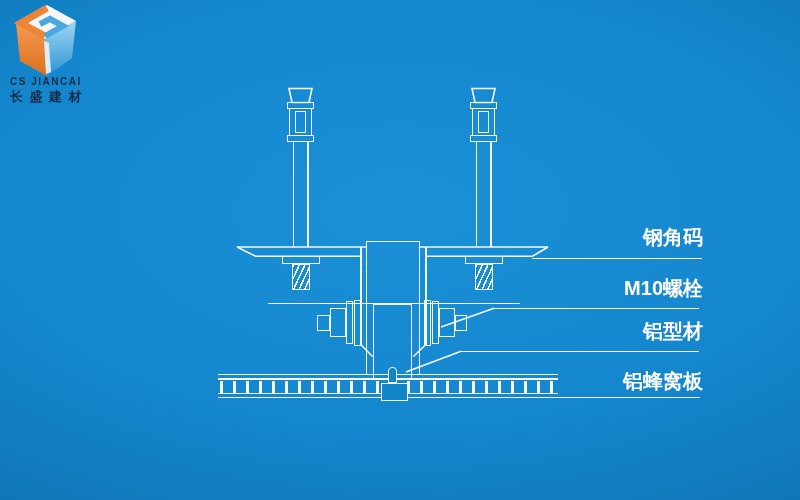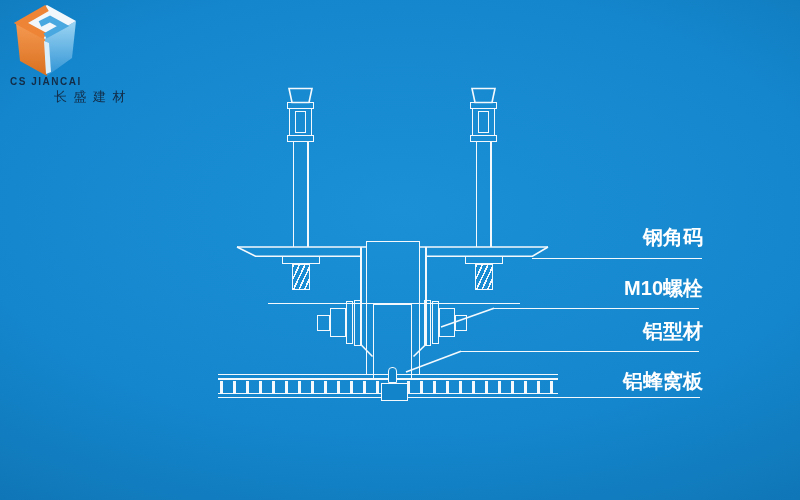--- a/index.html
+++ b/index.html
@@ -21,22 +21,22 @@
   .solid{background:var(--bg-fill);}
   .hatch{background-image:repeating-linear-gradient(115deg,var(--line) 0 1.5px,transparent 1.5px 5px);}
   .cells{position:absolute;top:380.5px;height:12px;
     background-image:repeating-linear-gradient(90deg,var(--line) 0 3px,transparent 3px 13px);}
   svg.overlay{position:absolute;left:0;top:0;}
   svg .st{stroke:var(--line);stroke-width:1.6;fill:none;}
   
   .logo{position:absolute;left:10px;top:2px;width:150px;}
   .brand-en{position:absolute;left:0;top:74px;font-size:10px;font-weight:bold;
     letter-spacing:1.5px;color:#132c47;white-space:nowrap;}
-  .brand-zh{position:absolute;left:0;top:86px;font-size:13px;font-weight:normal;
-    letter-spacing:6.5px;color:#132c47;white-space:nowrap;margin-left:44px;}
+  .brand-zh{position:absolute;left:0;top:86px;font-size:13px;font-weight:bold;
+    letter-spacing:6.5px;color:#132c47;white-space:nowrap;}
   
   .title{position:absolute;left:349px;top:34px;margin:0;font-size:29px;font-weight:bold;
     letter-spacing:1.5px;color:var(--txt);white-space:nowrap;}
   .lbl{position:absolute;right:97px;font-size:20px;font-weight:bold;color:var(--txt);
     white-space:nowrap;}
 </style>
 </head>
 <body>
 
 <div class="stage">

